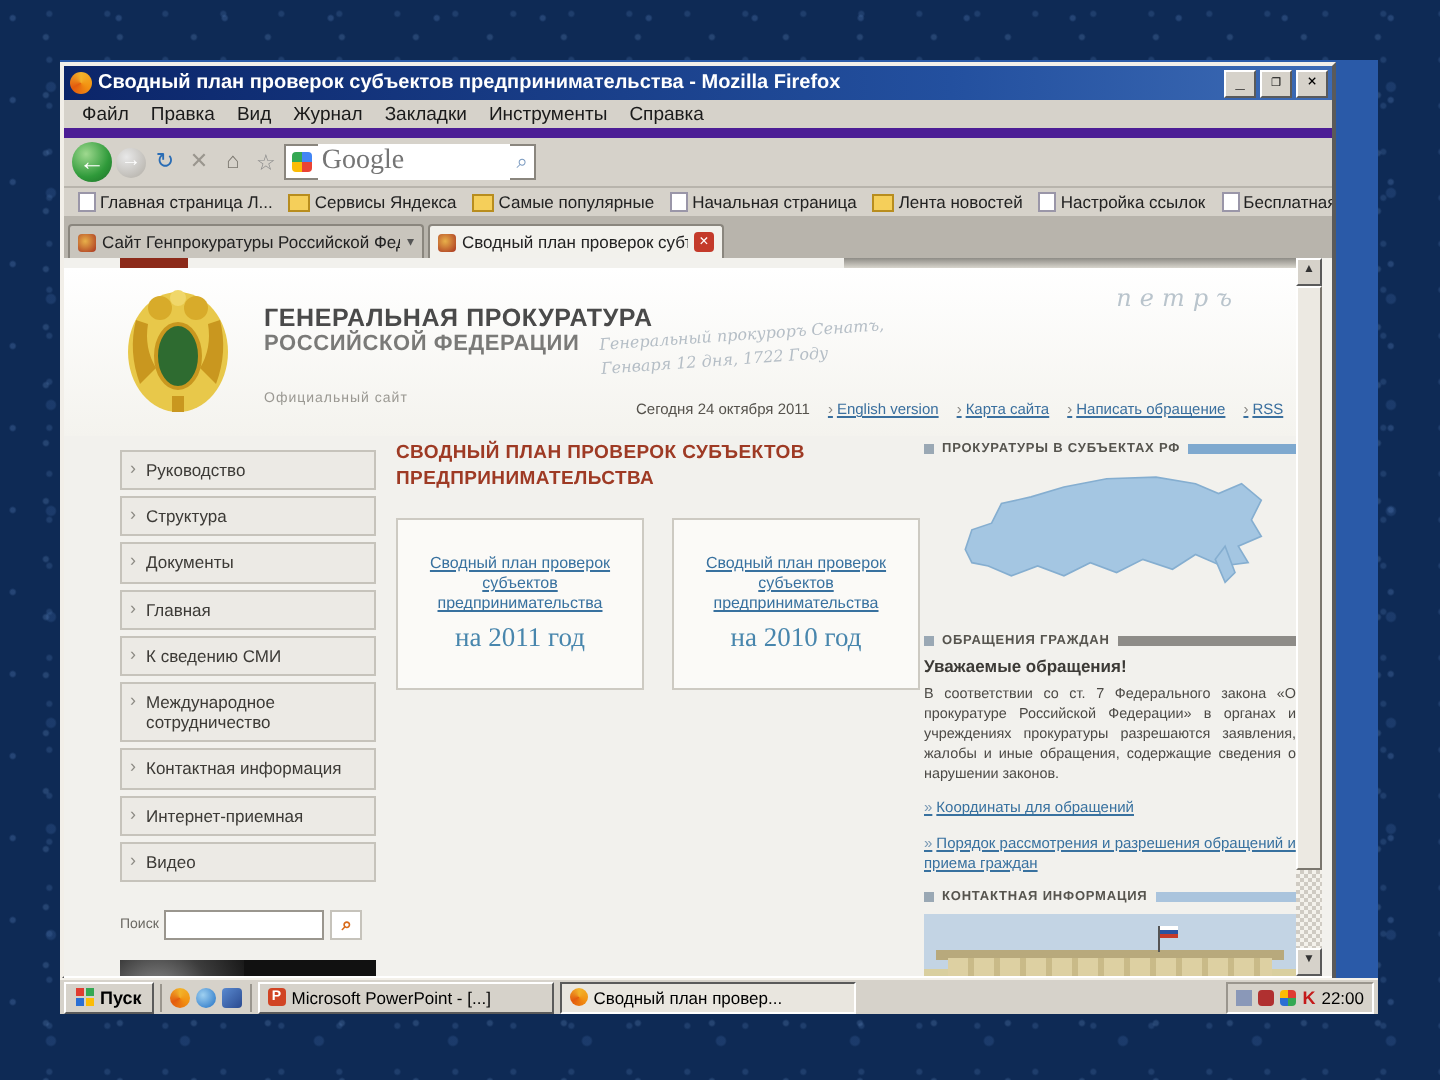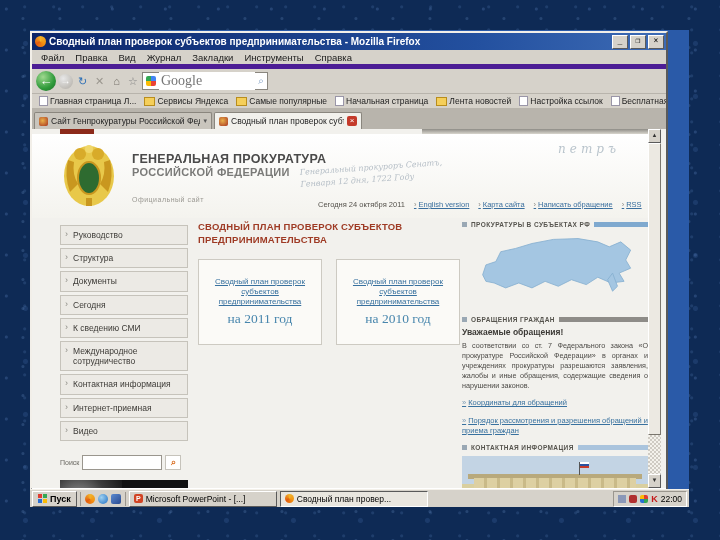--- a/index.html
+++ b/index.html
@@ -285,21 +285,21 @@
             <a><span class="arr">›</span><span>Карта сайта</span></a>
             <a><span class="arr">›</span><span>Написать обращение</span></a>
             <a><span class="arr">›</span><span>RSS</span></a>
           </div>
         </div>
 
         <div class="sidebar">
           <div class="sb-item">Руководство</div>
           <div class="sb-item">Структура</div>
           <div class="sb-item">Документы</div>
-          <div class="sb-item">Сегодня</div>
+          <div class="sb-item">Главная</div>
           <div class="sb-item">К сведению СМИ</div>
           <div class="sb-item">Международное сотрудничество</div>
           <div class="sb-item">Контактная информация</div>
           <div class="sb-item">Интернет-приемная</div>
           <div class="sb-item">Видео</div>
           <div class="sb-search">
             <label>Поиск</label>
             <input style="">
             <span class="go">⌕</span>
           </div>

